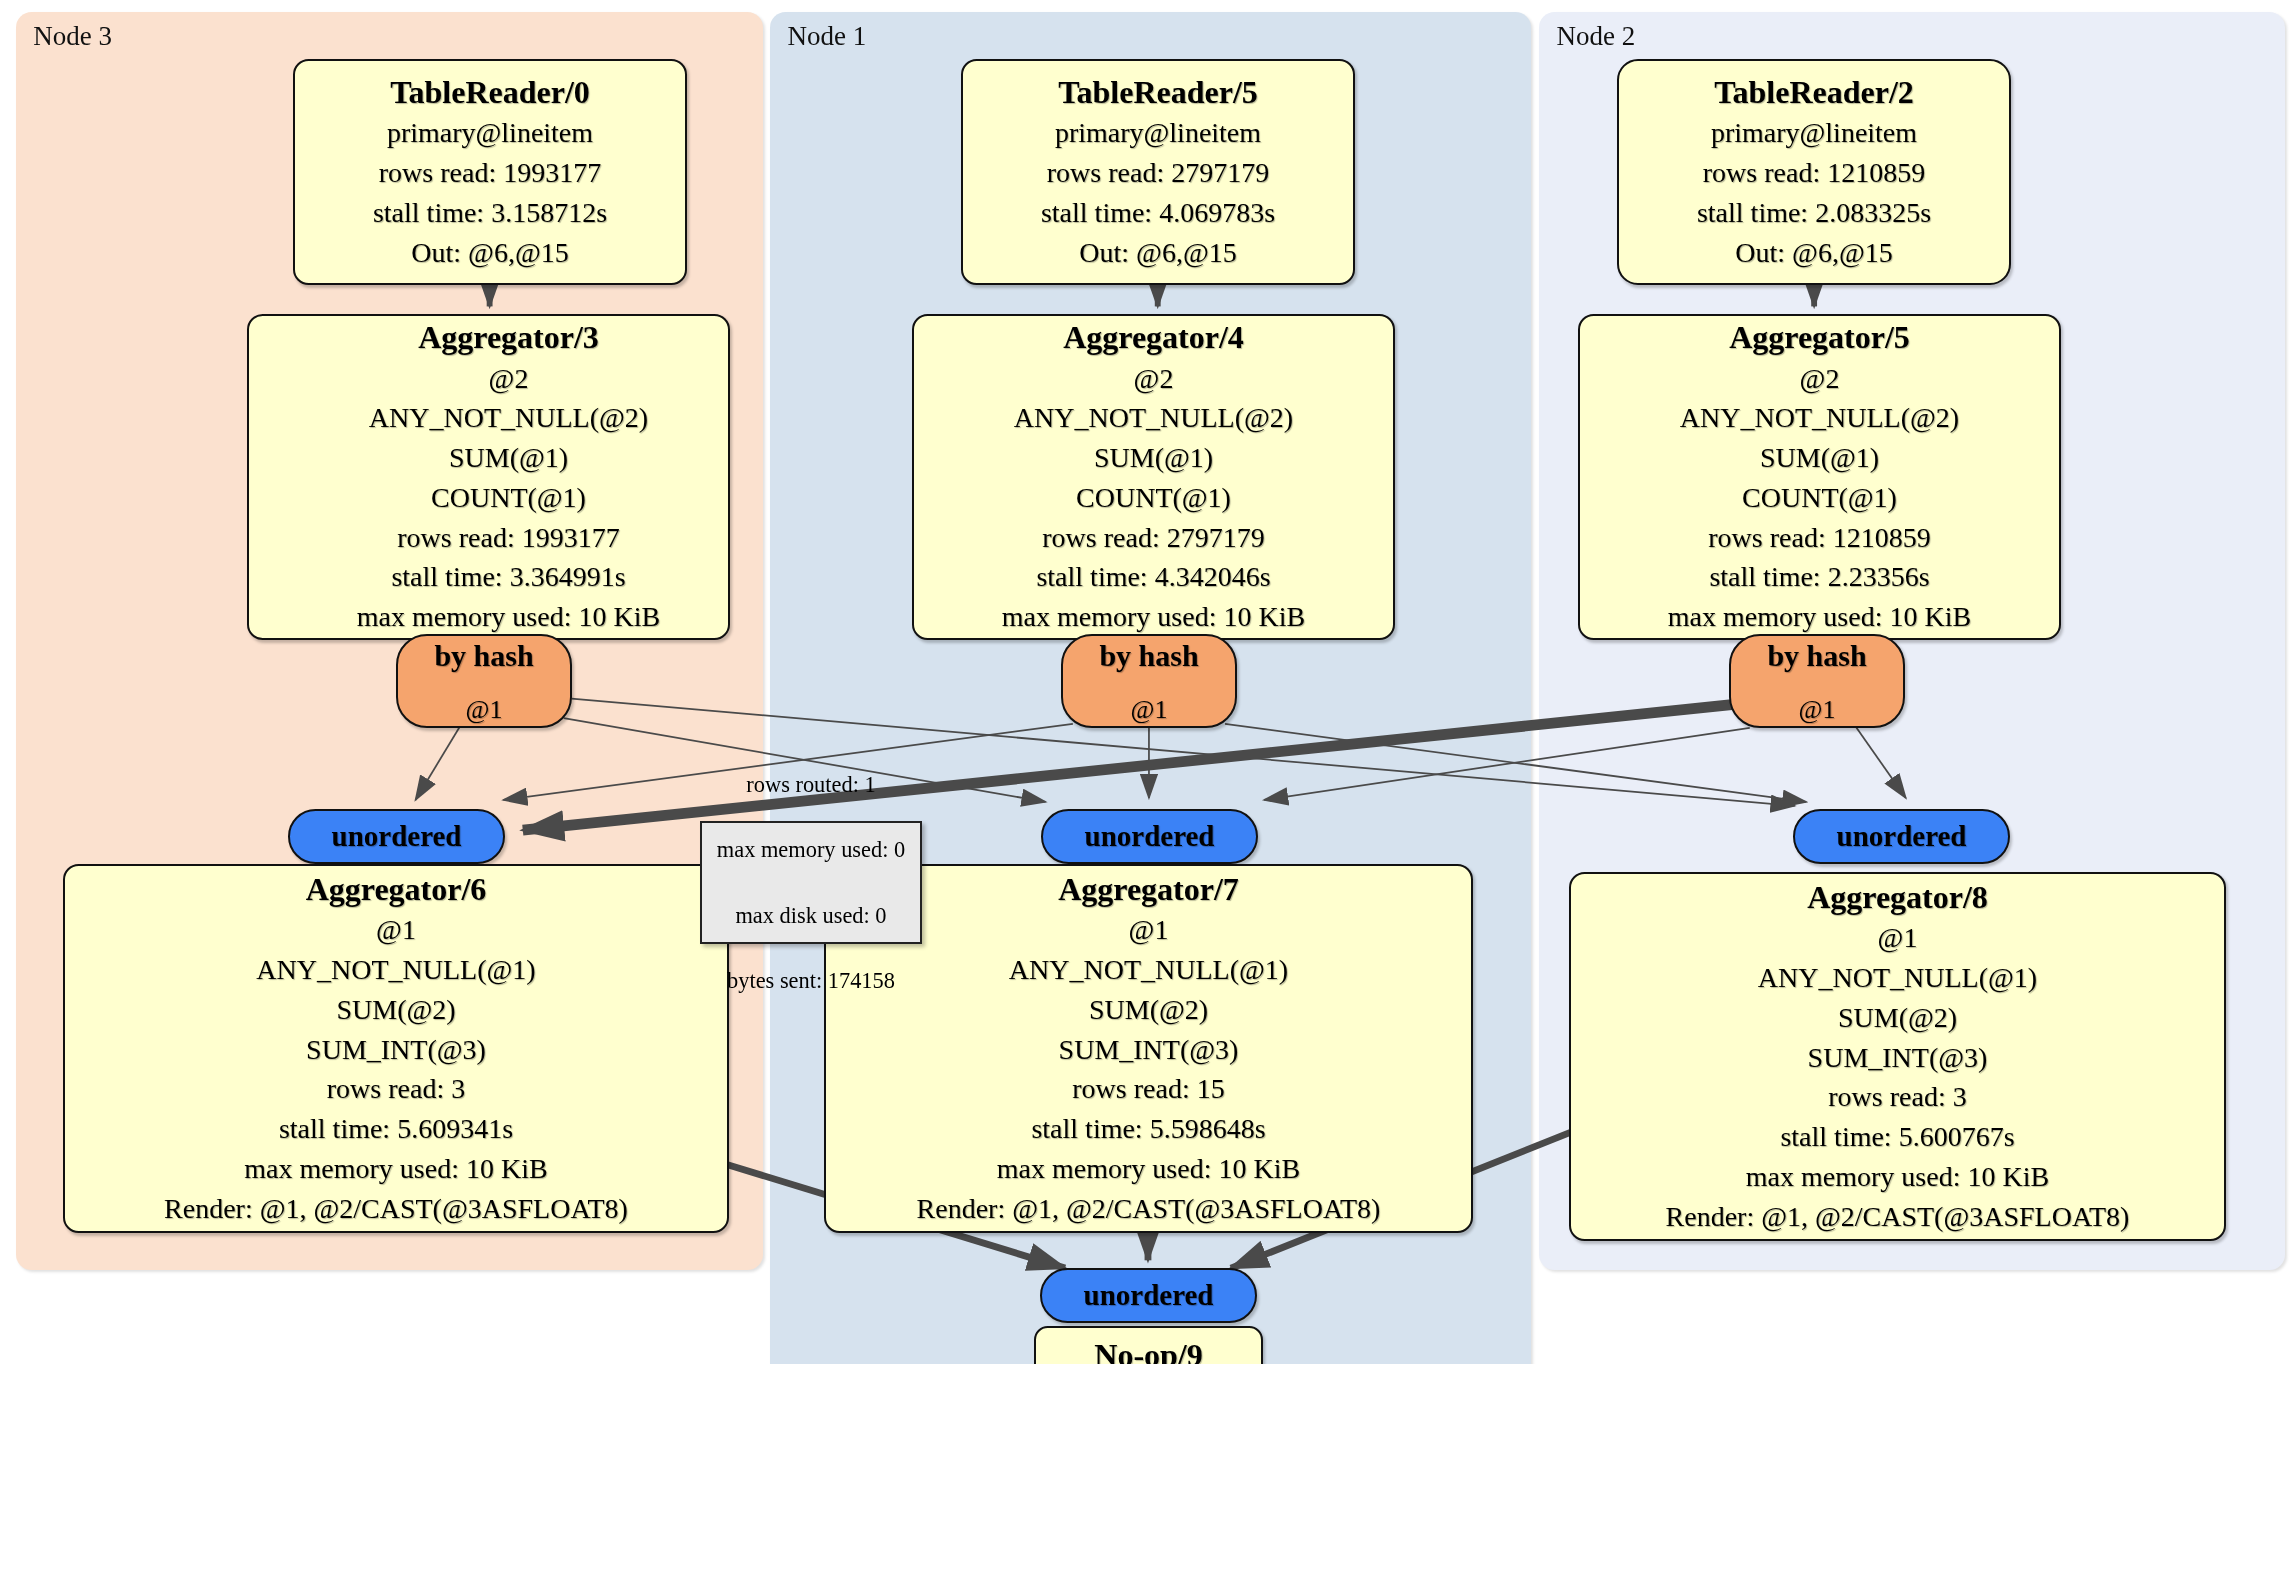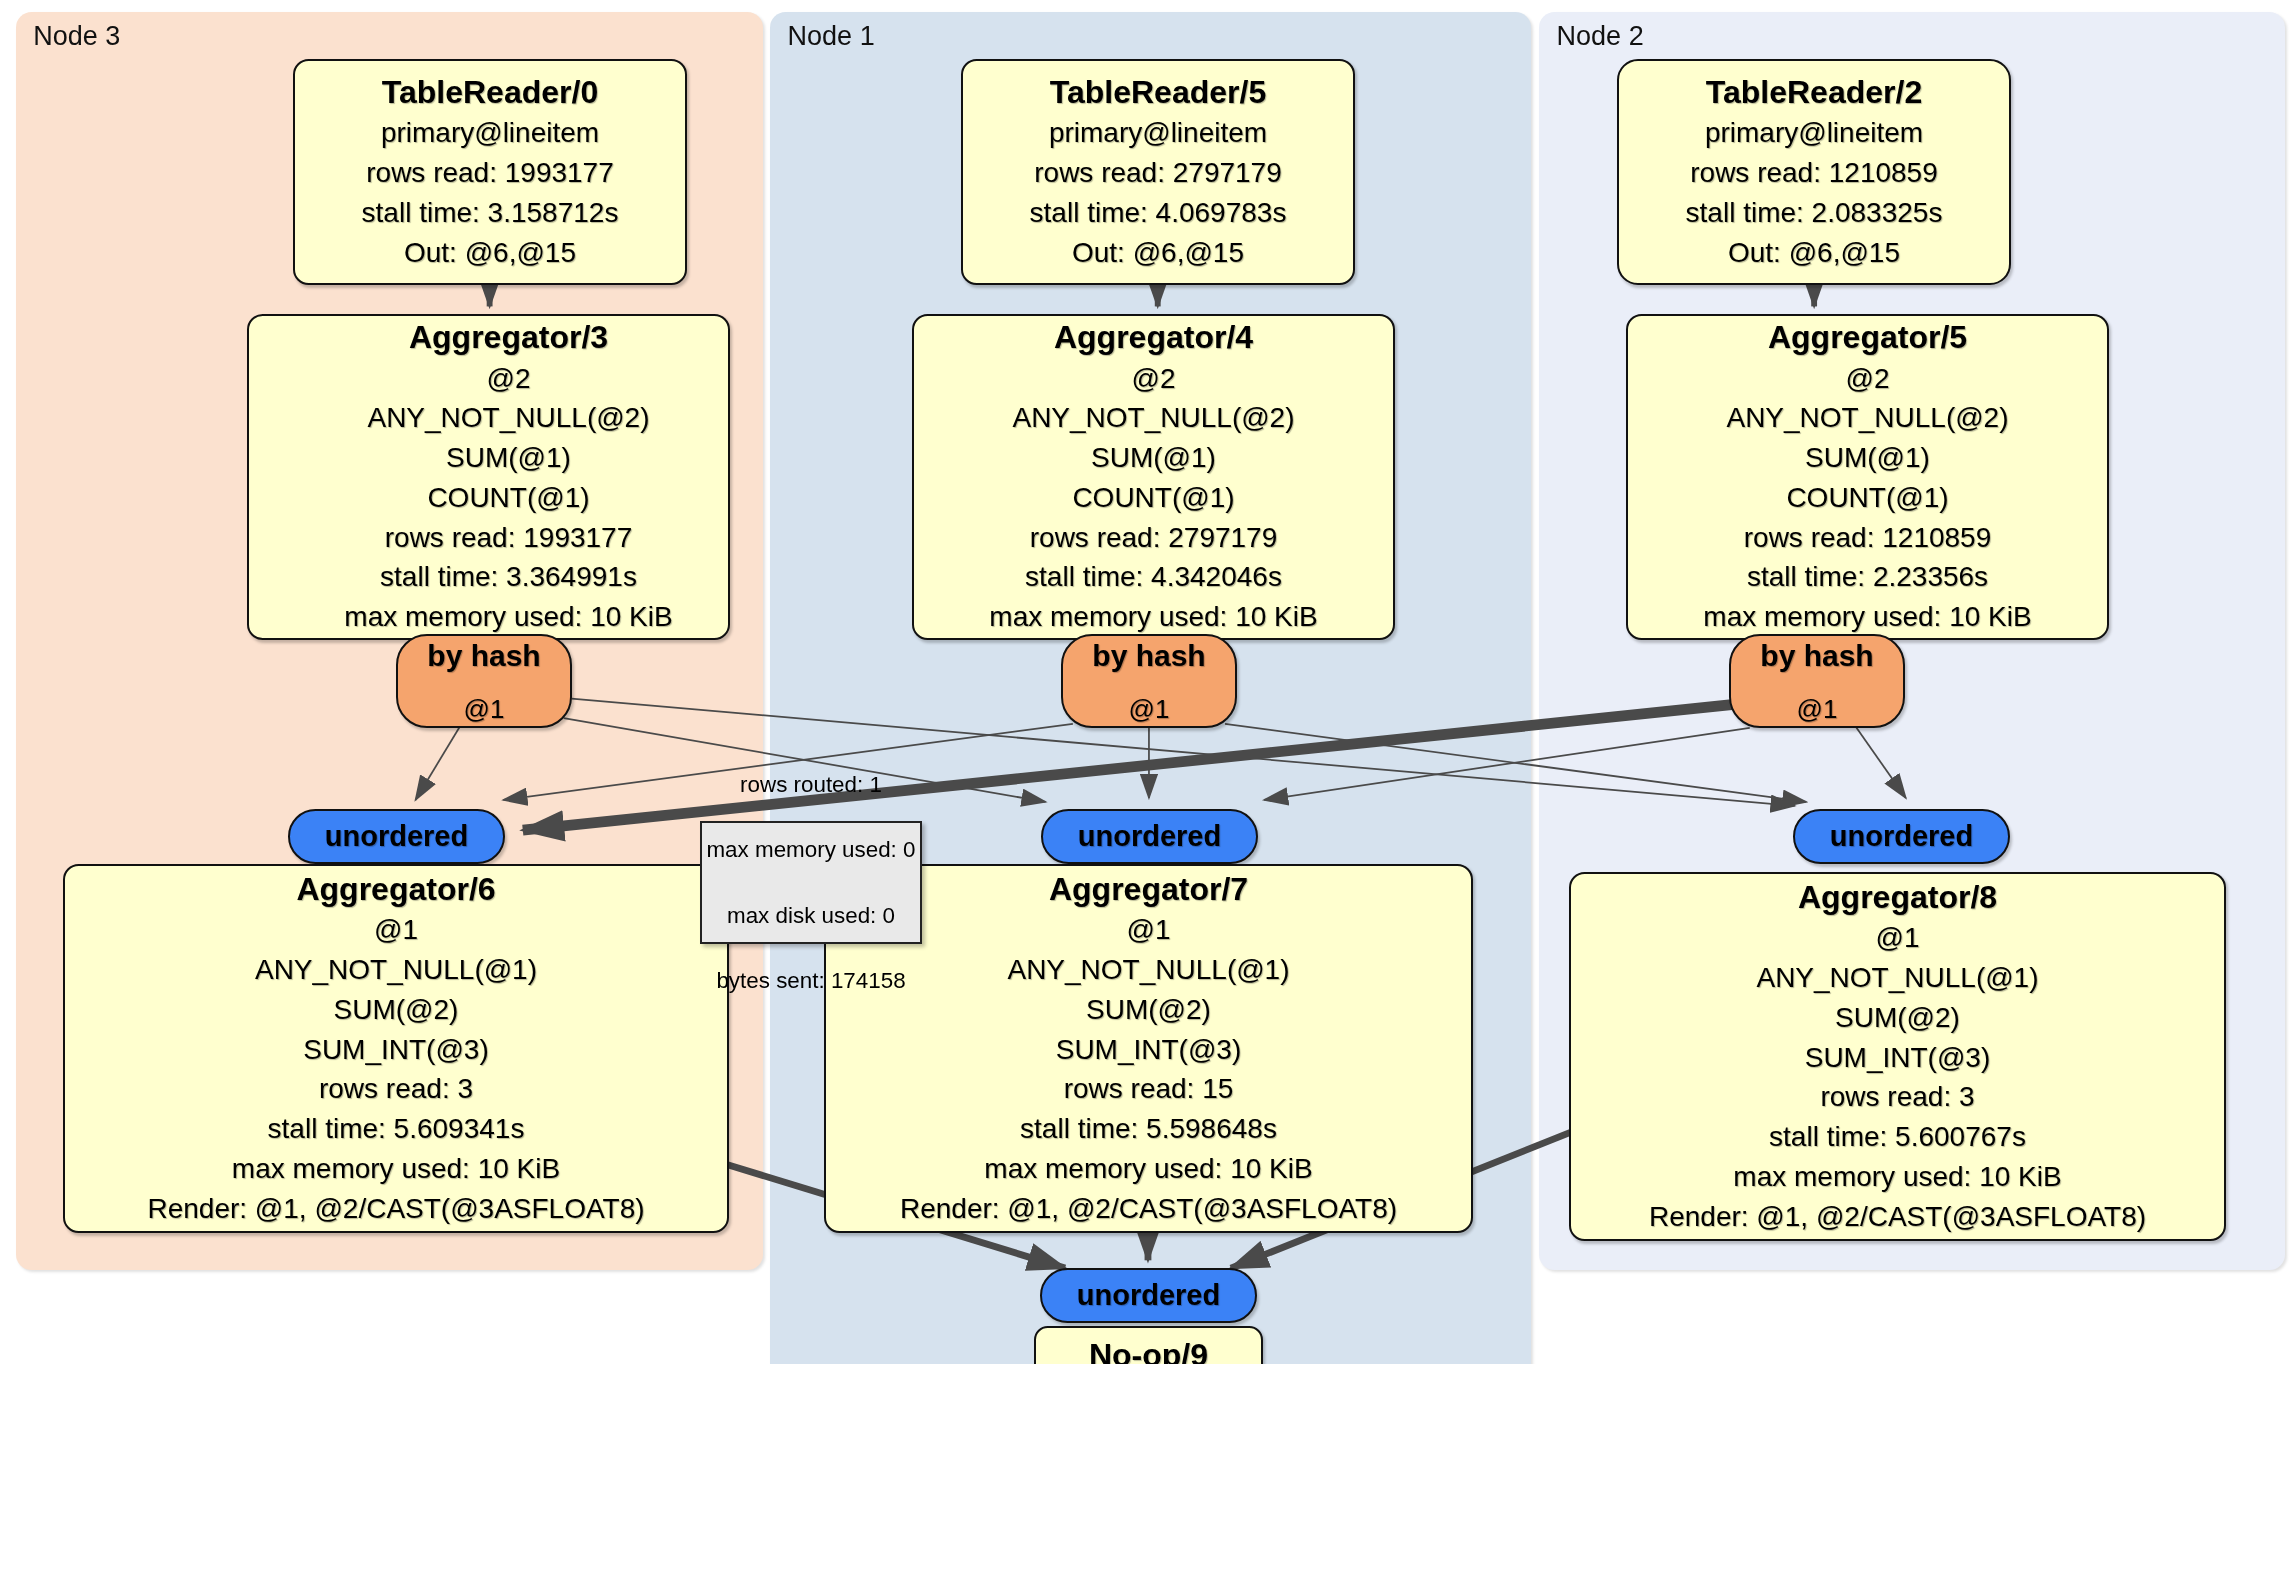--- a/index.html
+++ b/index.html
@@ -1,18 +1,18 @@
 <!DOCTYPE html>
 <html><head>
 <meta charset="utf-8">
 <style>
   html,body{margin:0;padding:0;background:#ffffff;}
   #stage{
     position:relative;width:2294px;height:1364px;overflow:hidden;
-    font-family:Liberation Sans, sans-serif;color:#000;
+    font-family:Liberation Serif, serif;color:#000;
   }
   .panel{
     position:absolute;border-radius:15.6px;box-shadow:2px 2px 2.9px rgba(0,0,0,0.12);
   }
   .panel-label{
     position:absolute;left:17.6px;top:9.8px;font-size:27px;color:#111;
   }
   .edges{position:absolute;left:0;top:0;pointer-events:none;}
   .box{
     position:absolute;box-sizing:border-box;background:#ffffcf;border:2.9px solid #111;
@@ -184,21 +184,21 @@
   </div>
 
   <div class="box" style="left:1617px;top:59px;width:394px;height:226px;border-radius:21px;">
     <div class="title">TableReader/2</div>
     <div>primary@lineitem</div>
     <div>rows read: 1210859</div>
     <div>stall time: 2.083325s</div>
     <div>Out: @6,@15</div>
   </div>
 
-  <div class="box" style="left:1578px;top:314px;width:483px;height:326px;margin-left:48px;">
+  <div class="box" style="left:1578px;top:314px;width:483px;height:326px;">
     <div class="title">Aggregator/5</div>
     <div>@2</div>
     <div>ANY_NOT_NULL(@2)</div>
     <div>SUM(@1)</div>
     <div>COUNT(@1)</div>
     <div>rows read: 1210859</div>
     <div>stall time: 2.23356s</div>
     <div>max memory used: 10 KiB</div>
   </div>
 

